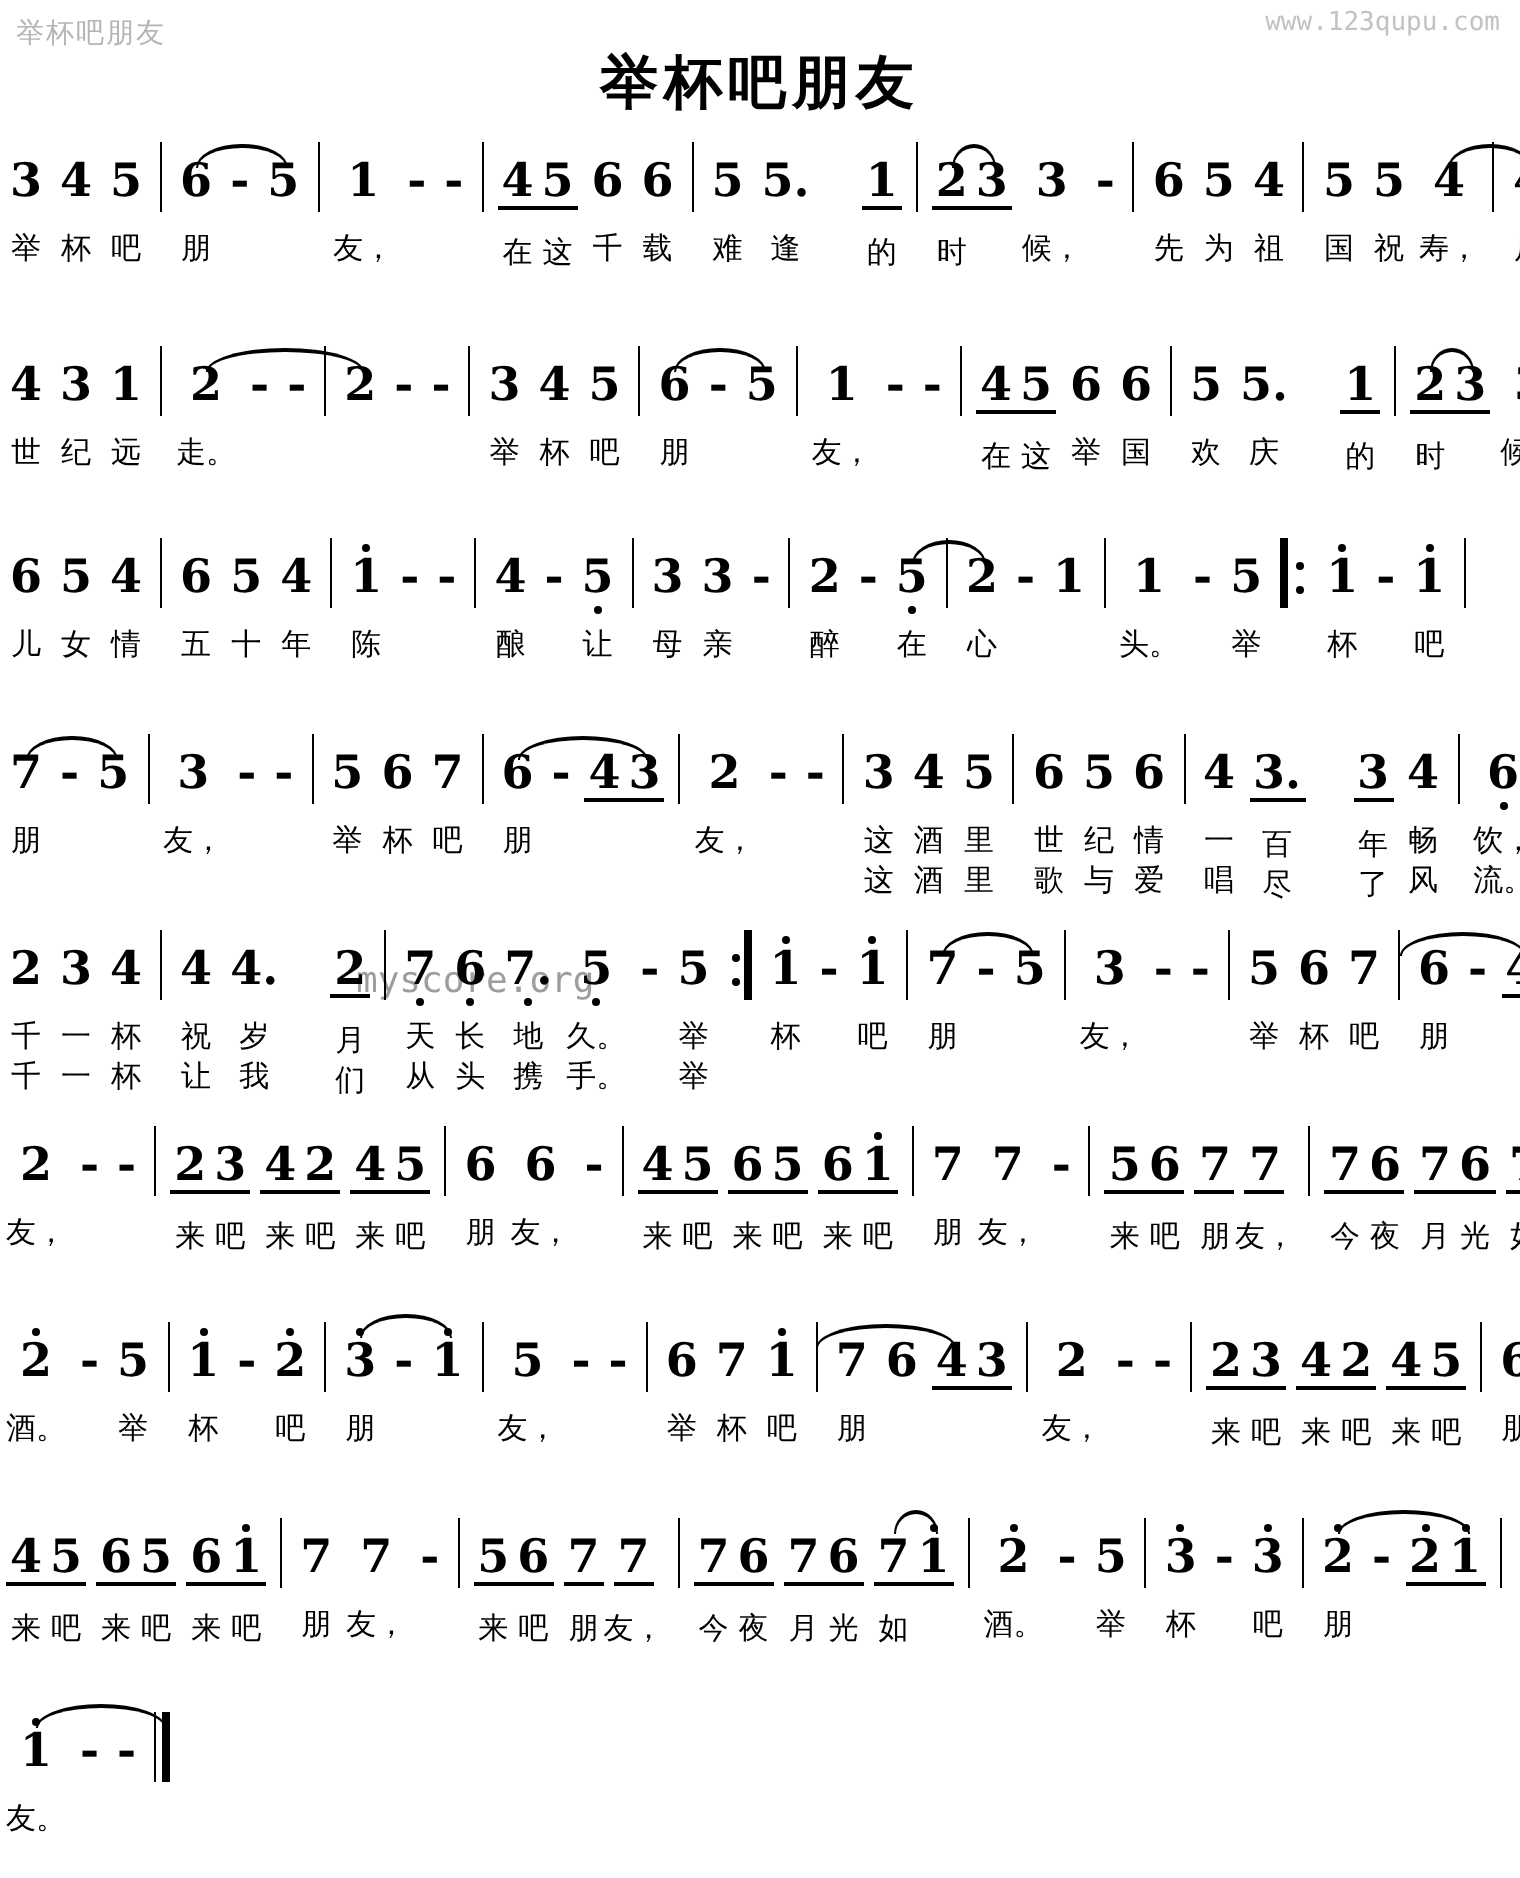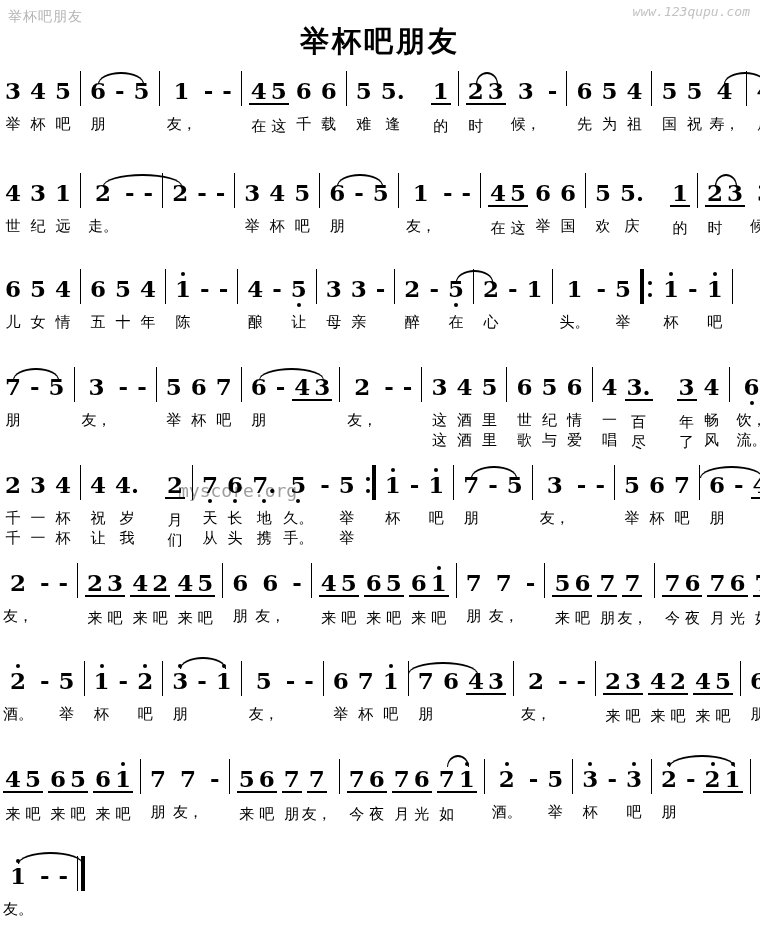--- a/index.html
+++ b/index.html
@@ -10,21 +10,20 @@
   }
   .wm-left{
     position:absolute;top:8px;left:8px;
     color:#b5b5b5;font-size:14px;letter-spacing:1px;
     font-family:"DejaVu Sans", sans-serif;
   }
   .wm-right{
     position:absolute;top:4px;right:10px;
     color:#c2c2c2;font-size:13px;
     font-family:"DejaVu Sans Mono", monospace;
-    font-style:italic;
   }
   .wm-center{
     position:absolute;top:480px;left:178px;
     color:#9d9d9d;font-size:18px;z-index:0;
     font-family:"DejaVu Sans Mono", monospace;
   }
   .title{
     position:absolute;top:22px;left:0;right:0;text-align:center;
     font-size:29px;font-weight:bold;letter-spacing:3px;
   }

